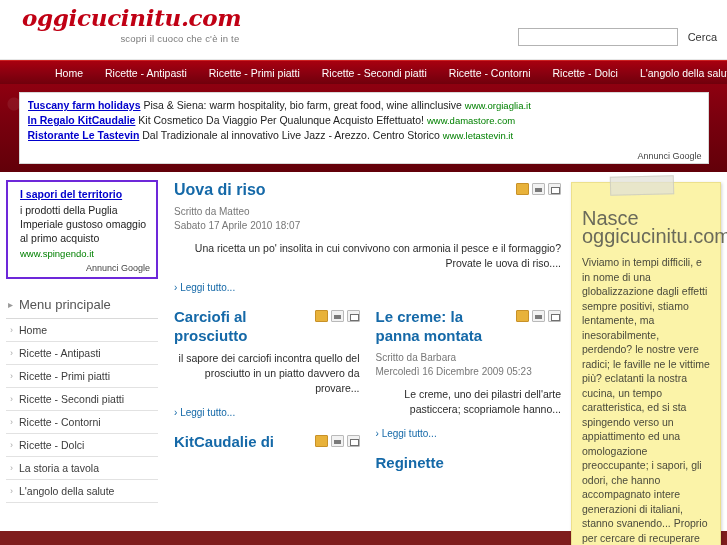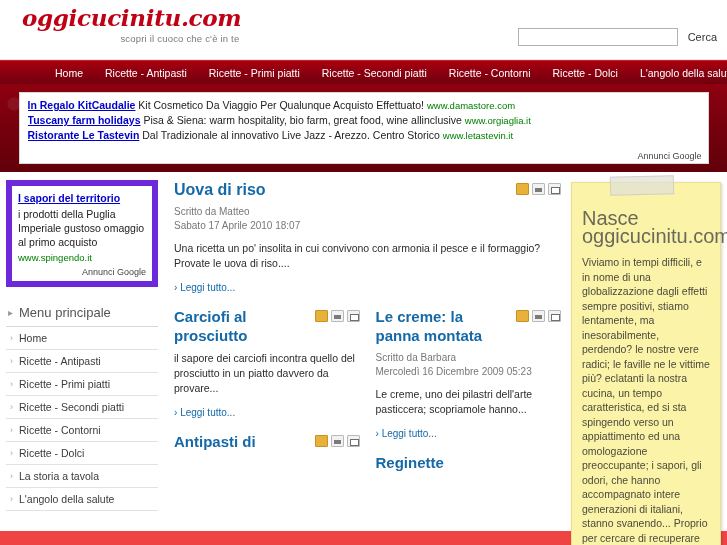--- a/index.html
+++ b/index.html
@@ -10,21 +10,21 @@
     background: #ffffff;
     font-family: "Liberation Sans", sans-serif;
     font-size: 11px;
     color: #333;
   }
 
   
   .page {
     width: 727px; height: 545px;
     position: relative;
-    background: #ef4444;
+    background: #7f1d1d;
   }
   .header {
     position: relative;
     height: 60px;
     background: #ffffff;
     border-bottom: 1px solid #e6e6e6;
   }
   .logo-wrap {
     position: absolute;
     left: 22px; top: 4px;
@@ -140,22 +140,22 @@
     background: #ffffff;
     gap: 6px;
   }
 
   
   .col-left {
     width: 152px;
     flex: 0 0 152px;
   }
   .promo-box {
-    border: 6px solid #6d28d9;
-    padding: 6px 6px 4px 6px;
+    border: 2px solid #6d28d9;
+    padding: 6px 6px 4px 12px;
     margin-bottom: 14px;
     position: relative;
   }
   .promo-title {
     color: #0000cc;
     text-decoration: underline;
     font-weight: bold;
     font-size: 10.5px;
     display: block;
     margin-bottom: 3px;
@@ -244,20 +244,21 @@
     font-size: 10px;
     color: #777;
     line-height: 14px;
     margin-bottom: 8px;
   }
   .excerpt {
     font-size: 10.5px;
     line-height: 15px;
     color: #2b2b2b;
     margin-bottom: 10px;
+    text-align: right;
   }
   .readmore {
     font-size: 10px;
     color: #1569a8;
     cursor: pointer;
   }
   .readmore .chev { text-decoration: none; color: #1569a8; }
   .two-col {
     display: flex;
     gap: 16px;
@@ -322,28 +323,28 @@
     <a class="nav-item">Ricette - Secondi piatti</a>
     <a class="nav-item">Ricette - Contorni</a>
     <a class="nav-item">Ricette - Dolci</a>
     <a class="nav-item">L'angolo della salute</a>
 
   </div>
 
   <div class="adband">
     <div class="adbox">
       <div class="ad-line">
+        <span class="ad-title">Tuscany farm holidays</span>
+        <span>Pisa &amp; Siena: warm hospitality, bio farm, great food, wine allinclusive</span>
+        <span class="ad-url">www.orgiaglia.it</span>
+      </div>
+      <div class="ad-line">
         <span class="ad-title">In Regalo KitCaudalie</span>
         <span>Kit Cosmetico Da Viaggio Per Qualunque Acquisto Effettuato!</span>
         <span class="ad-url">www.damastore.com</span>
-      </div>
-      <div class="ad-line">
-        <span class="ad-title">Tuscany farm holidays</span>
-        <span>Pisa &amp; Siena: warm hospitality, bio farm, great food, wine allinclusive</span>
-        <span class="ad-url">www.orgiaglia.it</span>
       </div>
       <div class="ad-line">
         <span class="ad-title">Ristorante Le Tastevin</span>
         <span>Dal Tradizionale al innovativo Live Jazz - Arezzo. Centro Storico</span>
         <span class="ad-url">www.letastevin.it</span>
       </div>
       <div class="ad-credit">Annunci Google</div>
     </div>
   </div>
 
@@ -432,21 +433,21 @@
                 <span class="ico mail"></span>
               </div>
             </div>
             <div class="excerpt">il sapore dei carciofi incontra quello del prosciutto in un piatto davvero da provare...</div>
             <a class="readmore">
               <span class="chev">›</span>
               <span>Leggi tutto...</span>
             </a>
           </div>
           <div class="art-head">
-            <h3 class="art-title small">Antipasti di</h3>
+            <h3 class="art-title small">KitCaudalie di</h3>
             <div class="icons">
               <span class="ico pdf"></span>
               <span class="ico print"></span>
               <span class="ico mail"></span>
             </div>
           </div>
         </div>
 
         <div>
           <div class="article-full">

